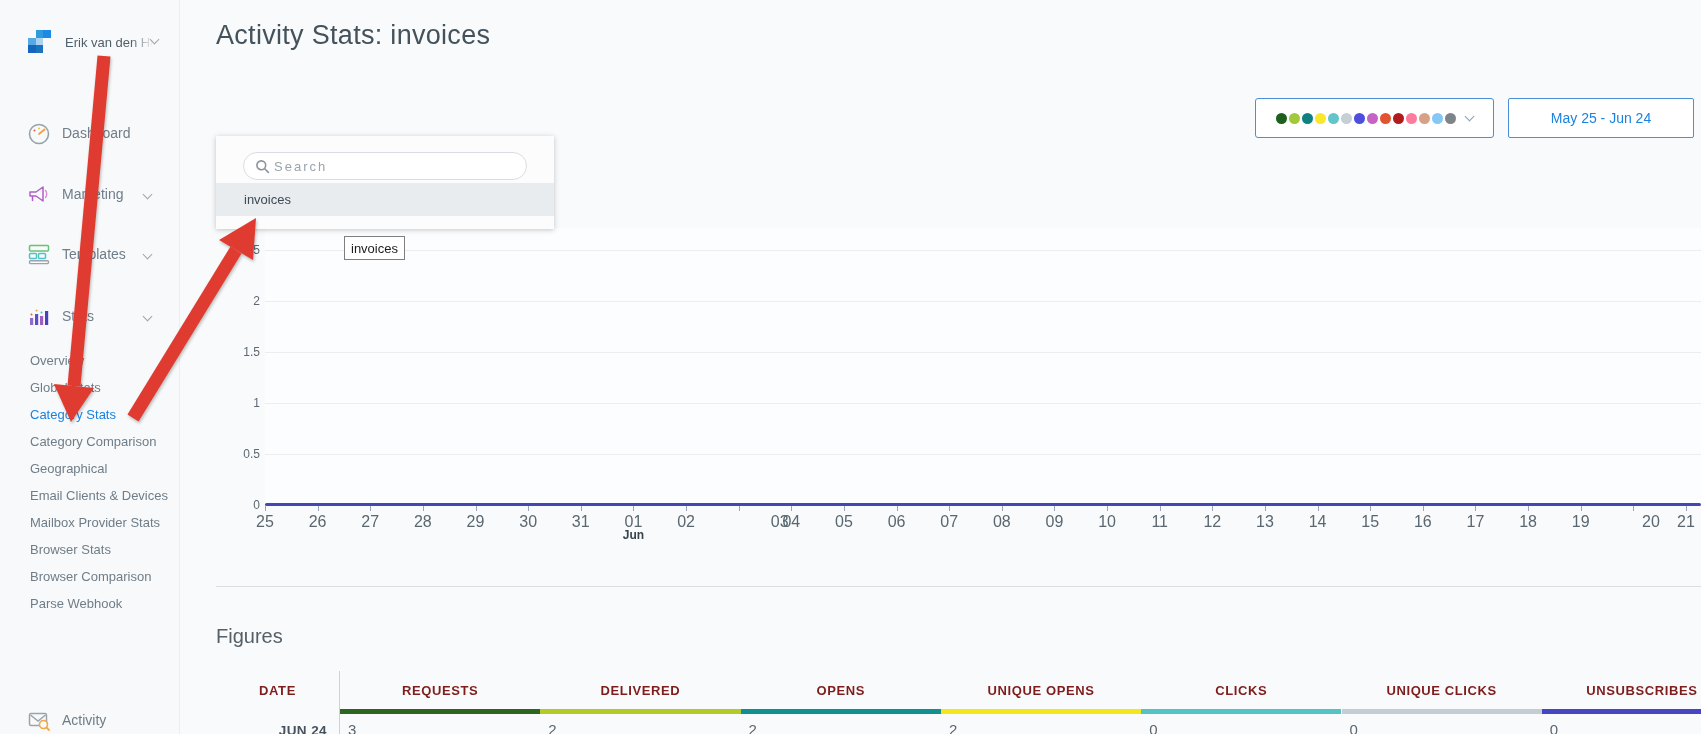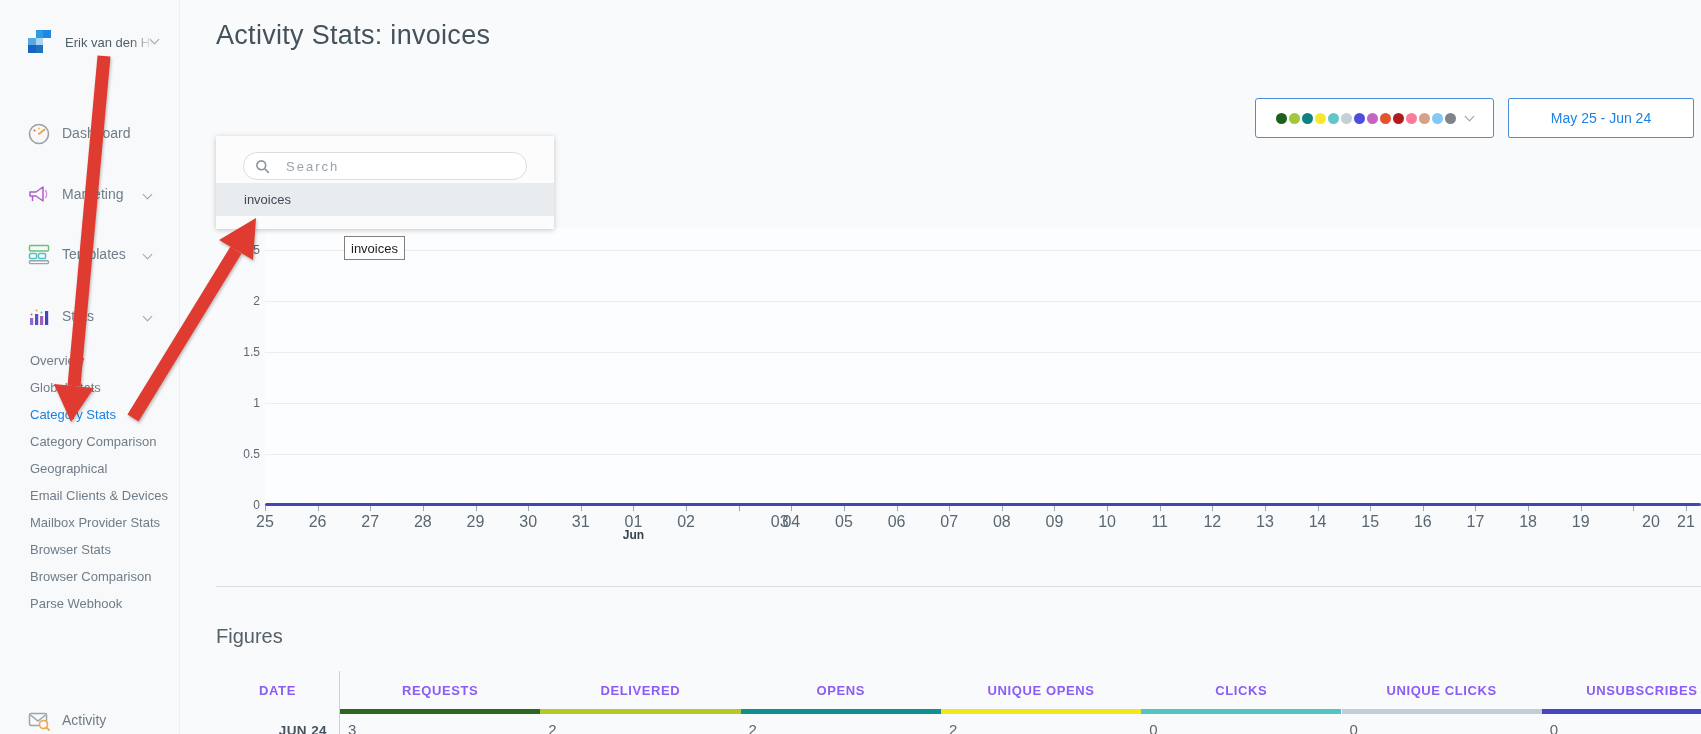--- a/index.html
+++ b/index.html
@@ -39,21 +39,21 @@
   #legend-dots .dot { width:11px; height:11px; border-radius:50%; }
   .btn-dots .chev { border-color:#8aa0b4; margin-top:-3px; }
 
   .btn-date { position:absolute; left:1508px; top:98px; width:186px; height:40px; background:#ffffff; border:1px solid #4a90d9;
               border-radius:2px; color:#1a82e2; font-size:14px; display:flex; align-items:center; justify-content:center; cursor:pointer; }
 
   
   #dropdown { position:absolute; left:216px; top:136px; width:338px; height:93px; background:#fcfcfd; z-index:30;
               box-shadow:0 1px 5px rgba(45,55,65,.28); }
   .search-pill { position:absolute; left:27px; top:16px; width:284px; height:28px; background:#fff; border:1px solid #d9dde1;
-                 border-radius:15px; display:flex; align-items:center; padding-left:11px; gap:16px; }
+                 border-radius:15px; display:flex; align-items:center; padding-left:11px; gap:4px; }
   .search-pill input { border:none; outline:none; background:transparent; font-size:13px; letter-spacing:2px; color:#4a565f; width:220px; font-family:"Liberation Sans",sans-serif; }
   .search-pill input::placeholder { color:#9aa4ac; }
   .dd-item { position:absolute; left:0; top:47px; width:338px; height:33px; background:#e9ecef; font-size:13px; color:#3e4a54;
              display:flex; align-items:center; padding-left:28px; cursor:pointer; }
 
   
   #tooltip { position:absolute; left:344px; top:236px; min-width:60px; height:24px; background:#fff; border:1px solid #7f7f7f;
              font-size:13px; color:#1d1d1d; display:flex; align-items:center; justify-content:center; padding:0 6px; z-index:40; }
 
   
@@ -62,21 +62,21 @@
   .gridline { position:absolute; left:265px; width:1436px; height:1px; background:#ebedf0; }
   .ylabel { position:absolute; width:38px; text-align:right; font-size:12px; color:#5c6873; }
   .axisline { position:absolute; left:265px; top:503px; width:1436px; height:3px; background:#4446b3; border-radius:2px; }
   .xtick { position:absolute; top:506px; width:1px; height:5px; background:#9aa6b1; }
   .xlabel { position:absolute; top:513px; width:26px; margin-left:-13px; text-align:center; font-size:16px; color:#5a6770; }
   .month-label { position:absolute; top:528px; width:30px; margin-left:-15px; text-align:center; font-size:12px; font-weight:700; color:#39434c; }
 
   
   .section-divider { position:absolute; left:216px; top:586px; width:1485px; height:1px; background:#dcdfe2; }
   .figures-title { position:absolute; left:216px; top:625px; font-size:20px; font-weight:400; color:#556069; }
-  .col-header { position:absolute; top:683px; font-size:13px; font-weight:700; letter-spacing:.6px; color:#8b5cf6; text-align:center; }
+  .col-header { position:absolute; top:683px; font-size:13px; font-weight:700; letter-spacing:.6px; color:#7f1d1d; text-align:center; }
   .col-bar { position:absolute; top:709px; height:5px; }
   .tbl-vdivider { position:absolute; left:339px; top:671px; width:1px; height:63px; background:#ccd1d6; }
   .row-date { position:absolute; left:216px; top:723px; width:111px; text-align:right; font-size:13.5px; font-weight:700; letter-spacing:.4px; color:#46525d; }
   .row-val { position:absolute; top:721px; font-size:15px; color:#5a6670; }
 
   
   #arrows { position:absolute; inset:0; z-index:60; pointer-events:none; filter:drop-shadow(1px 2px 1.5px rgba(0,0,0,.25)); }
 </style>
 </head>
 <body>

